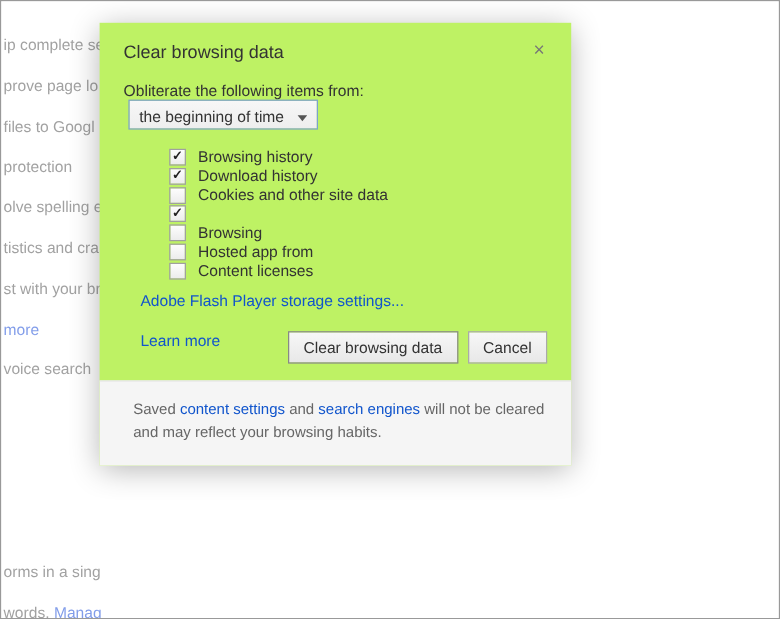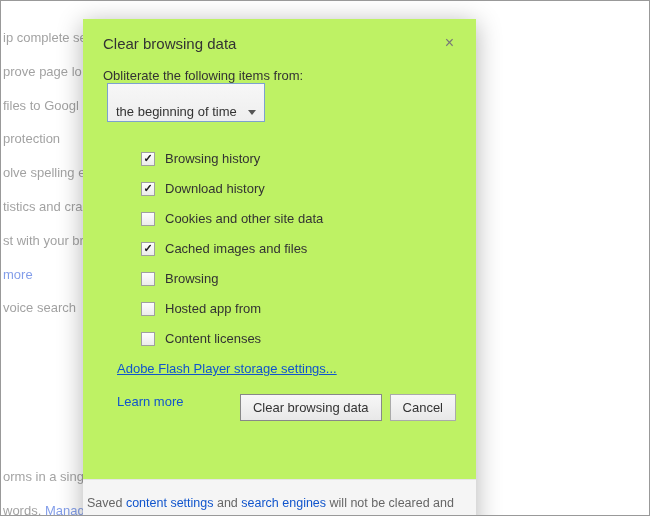--- a/index.html
+++ b/index.html
@@ -56,42 +56,42 @@
   .dialog-body {
     padding: 8px 20px 14px 20px;
   }
   .from-row {
     margin-bottom: 10px;
   }
   .select {
     display: inline-block;
     border: 1px solid #7da2ce;
     background: linear-gradient(#f7f7f7, #eeeeee);
-    padding: 20px 8px 2px 8px;
+    padding: 6px 8px 2px 8px;
     font-size: 13px;
     color: #333;
     cursor: pointer;
     margin-left: 4px;
   }
   .select .caret {
     display: inline-block;
     width: 0; height: 0;
     border-left: 4px solid transparent;
     border-right: 4px solid transparent;
     border-top: 5px solid #555;
     margin-left: 8px;
     vertical-align: middle;
   }
   .options {
     padding: 4px 0 0 14px;
   }
   .opt {
     display: flex;
     align-items: center;
-    margin: 15px 0;
+    margin: 1px 0;
     padding-left: 24px;
   }
   .cb {
     width: 14px; height: 14px;
     border: 1px solid #a0a0a0;
     background: linear-gradient(#fdfdfd, #ececec);
     margin-right: 10px;
     display: inline-flex;
     align-items: center;
     justify-content: center;
@@ -100,21 +100,20 @@
   }
   .cb.checked::after {
     content: "✓";
     font-size: 11px;
     color: #222;
     line-height: 1;
     font-weight: bold;
   }
   .link {
     color: #1155cc;
-    text-decoration: underline;
     cursor: pointer;
   }
   .link-block { margin: 10px 0 0 14px; }
   .button-row {
     display: flex;
     justify-content: space-between;
     align-items: flex-start;
     margin: 18px 0 0 0;
     padding-left: 14px;
   }
@@ -124,25 +123,24 @@
     background: linear-gradient(#f7f7f7, #e8e8e8);
     padding: 5px 12px;
     font-size: 13px;
     color: #333;
     cursor: pointer;
   }
   .btn.primary { border-color: #888; }
   .dialog-footer {
     background: #f5f5f5;
     border-top: 1px solid #e5e5e5;
-    padding: 14px 20px 18px 4px;
+    padding: 14px 20px 18px 28px;
     font-size: 12.5px;
     color: #666;
     line-height: 1.5;
-    margin-top: 44px;
   }
   .dialog-footer .link { text-decoration: none; }
 </style>
 </head>
 <body>
 
 <div class="bg">
   <div class="bg-line">ip complete searches and URLs typed in the address bar or the app</div>
   <div class="bg-line">prove page lo</div>
   <div class="bg-line">files to Googl</div>
@@ -184,21 +182,20 @@
         <div class="opt">
           <span class="cb checked"></span>
           <span>Download history</span>
         </div>
         <div class="opt">
           <span class="cb"></span>
           <span>Cookies and other site data</span>
         </div>
         <div class="opt">
           <span class="cb checked"></span>
-          <span>Cached images and files</span>
         </div>
         <div class="opt">
           <span class="cb"></span>
           <span>Browsing</span>
         </div>
         <div class="opt">
           <span class="cb"></span>
           <span>Hosted app from</span>
         </div>
         <div class="opt">

